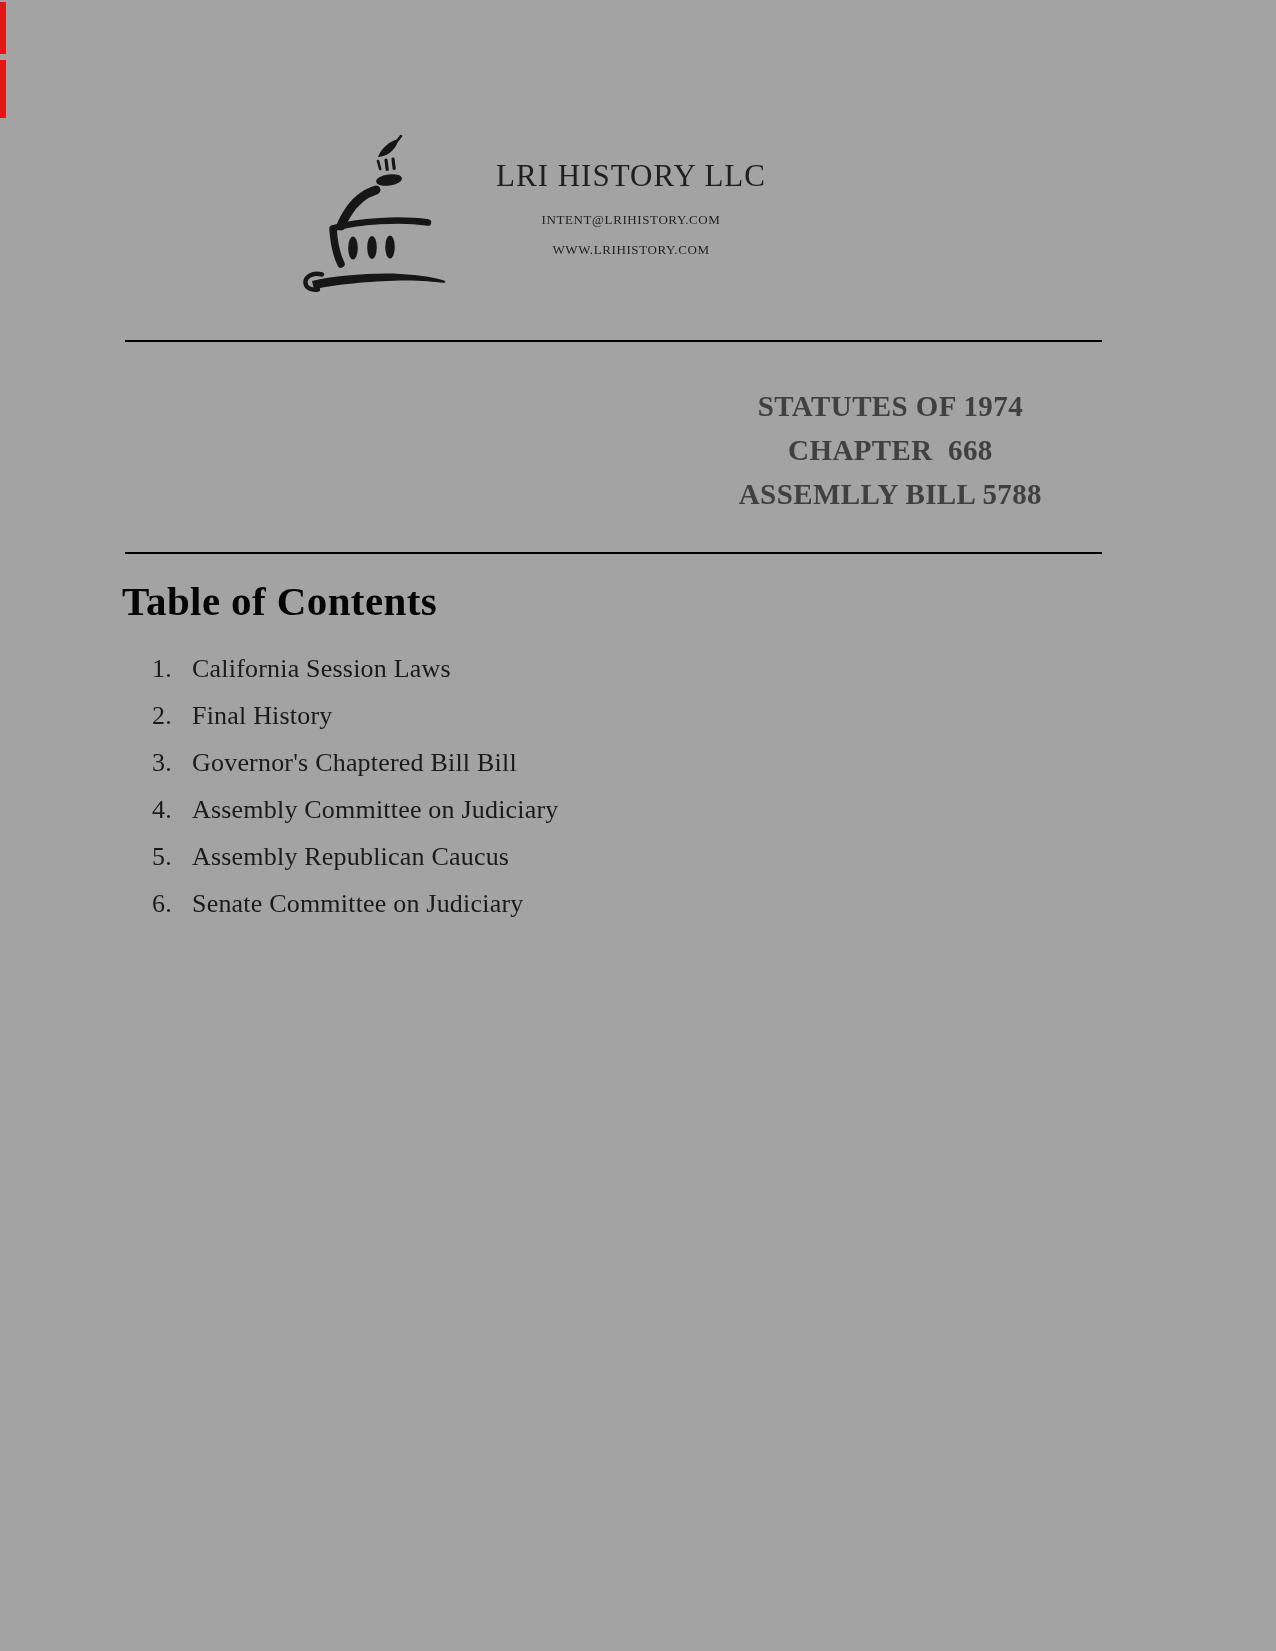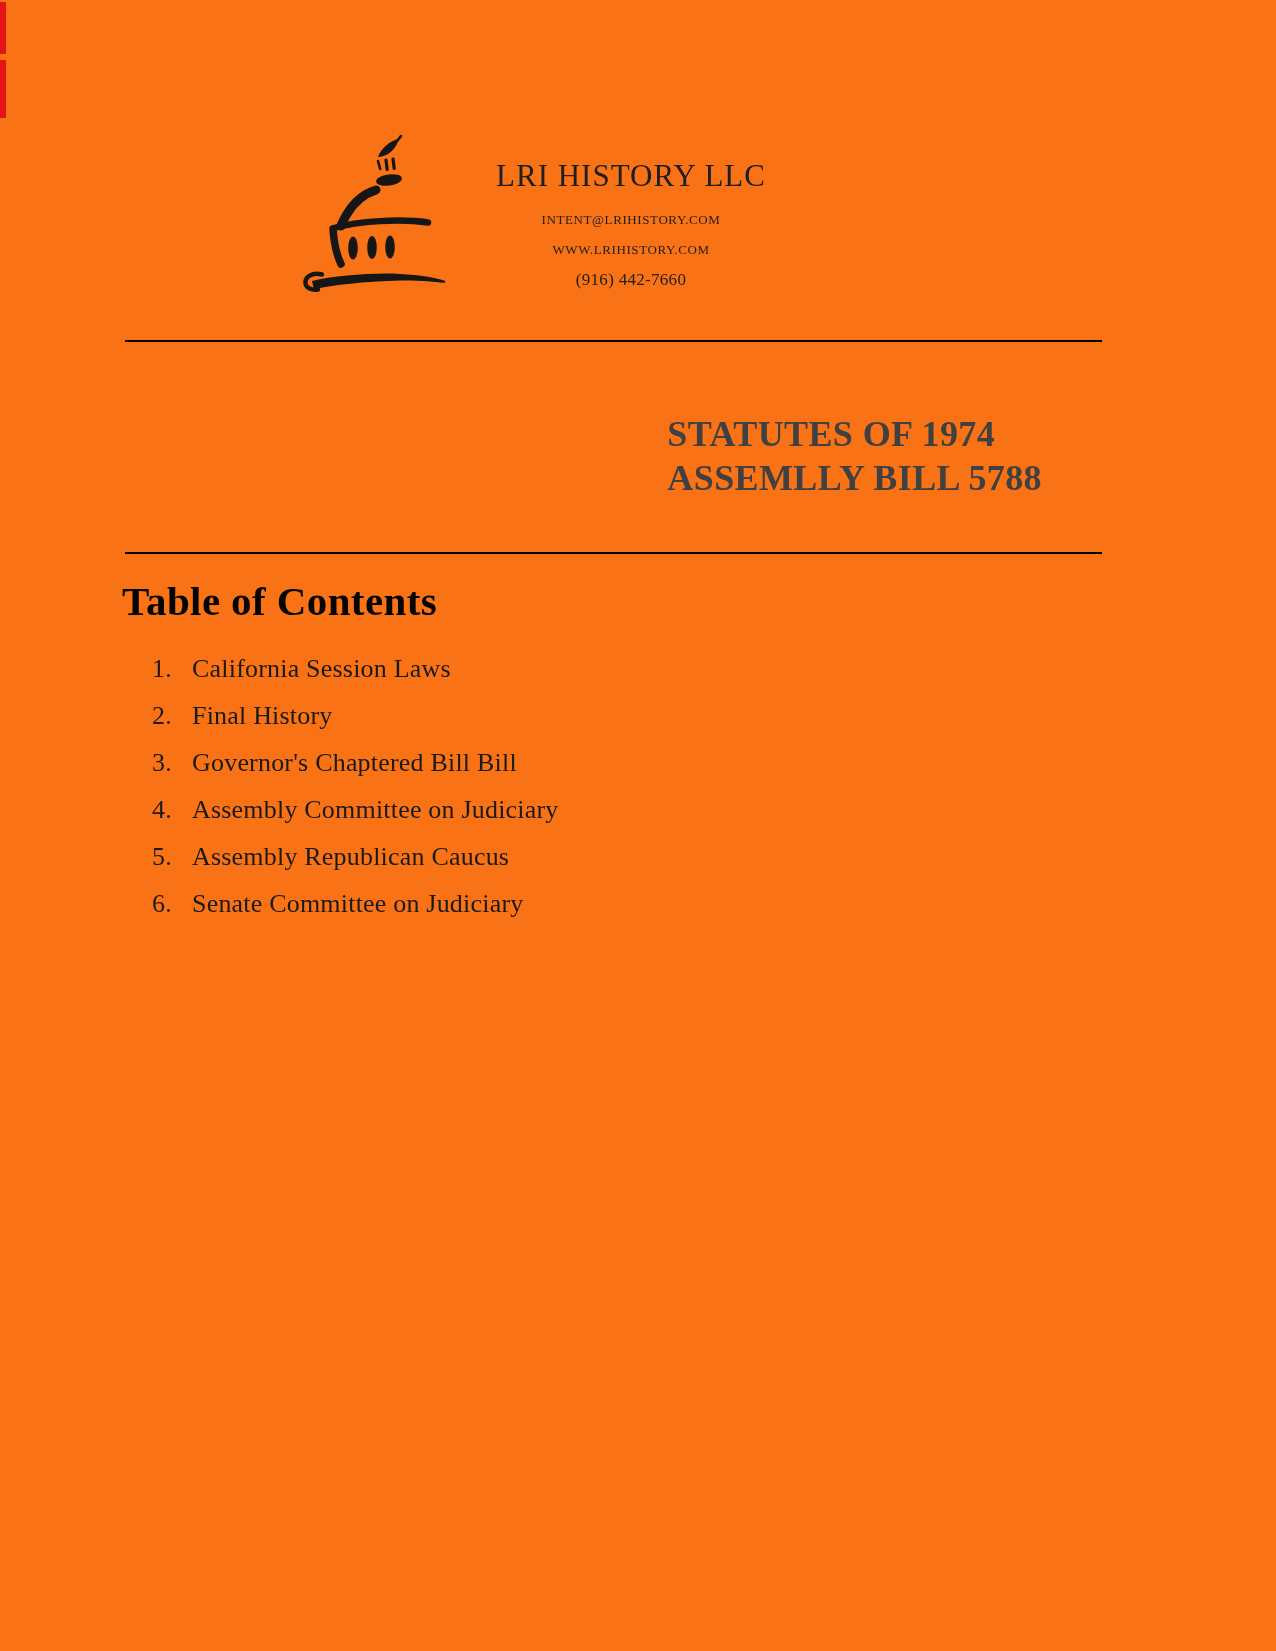--- a/index.html
+++ b/index.html
@@ -4,21 +4,21 @@
 <style>
   * { box-sizing: border-box; }
   html, body { margin: 0; padding: 0; }
   body {
     width: 1276px; height: 1651px;
     background: #ffffff;
     font-family: "Liberation Serif", "DejaVu Serif", serif;
     position: relative;
     overflow: hidden;
   }
-  .page { position: absolute; inset: 0; background: #f97316; }
+  .page { position: absolute; inset: 0; background: #a3a3a3; }
 
   
   .edge-artifact { position: absolute; left: 0; width: 6px; background: #e31515; }
   .edge-artifact.seg1 { top: 2px; height: 52px; }
   .edge-artifact.seg2 { top: 60px; height: 58px; }
 
   
   .logo { position: absolute; left: 300px; top: 128px; width: 175px; height: 172px; }
   .logo svg { width: 100%; height: 100%; }
 
@@ -35,22 +35,22 @@
   .contact-line.phone { font-size: 17px; letter-spacing: 0.3px; }
 
   
   .rule { position: absolute; left: 125px; width: 977px; height: 0; border-top: 2px solid #000000; }
   .rule.top { top: 340px; }
   .rule.bottom { top: 552px; }
 
   
   .title-block {
     position: absolute; top: 384px; right: 234px;
-    text-align: left; font-weight: 700; font-size: 36px;
-    line-height: 44px; letter-spacing: 0.4px; margin-top: 28px;
+    text-align: center; font-weight: 700; font-size: 29px;
+    line-height: 44px; letter-spacing: 0.4px;
   }
   .title-line { white-space: pre; }
 
   
   .toc-heading {
     position: absolute; left: 122px; top: 580px;
     font-size: 41px; font-weight: 700; color: #050505;
     letter-spacing: 0.4px; line-height: 42px;
   }
   .toc-list {
@@ -98,27 +98,27 @@
       <path d="M12,153 C35,147.5 75,144.5 100,146 C120,147.2 136,149.5 144,152.5 C146,153.3 146,155 143,154.8 C134,153.8 119,152.2 100,152.6 C70,153.4 35,156.5 14,161.5 Z" fill="#161616"></path>
 
       <path d="M22,146.5 C12,144 4.5,149 5.5,155.5 C6.2,160 11.5,162.5 18,161.5" stroke="#161616" stroke-width="4.4" stroke-linecap="round"></path>
     </svg>
   </div>
 
   <div class="contact">
     <div class="company">LRI HISTORY LLC</div>
     <div class="contact-line">INTENT@LRIHISTORY.COM</div>
     <div class="contact-line">WWW.LRIHISTORY.COM</div>
-    <div class="contact-line phone">(916) 442-7660</div>
   </div>
 
   <div class="rule top"></div>
 
   <div class="title-block" style="color: rgb(64, 64, 64);">
     <div class="title-line">STATUTES OF 1974</div>
+    <div class="title-line">CHAPTER  668</div>
     <div class="title-line">ASSEMLLY BILL 5788</div>
   </div>
 
   <div class="rule bottom"></div>
 
   <div class="toc-heading">Table of Contents</div>
 
   <ol class="toc-list">
     <li class="toc-item">
       <span class="toc-num">1.</span>

